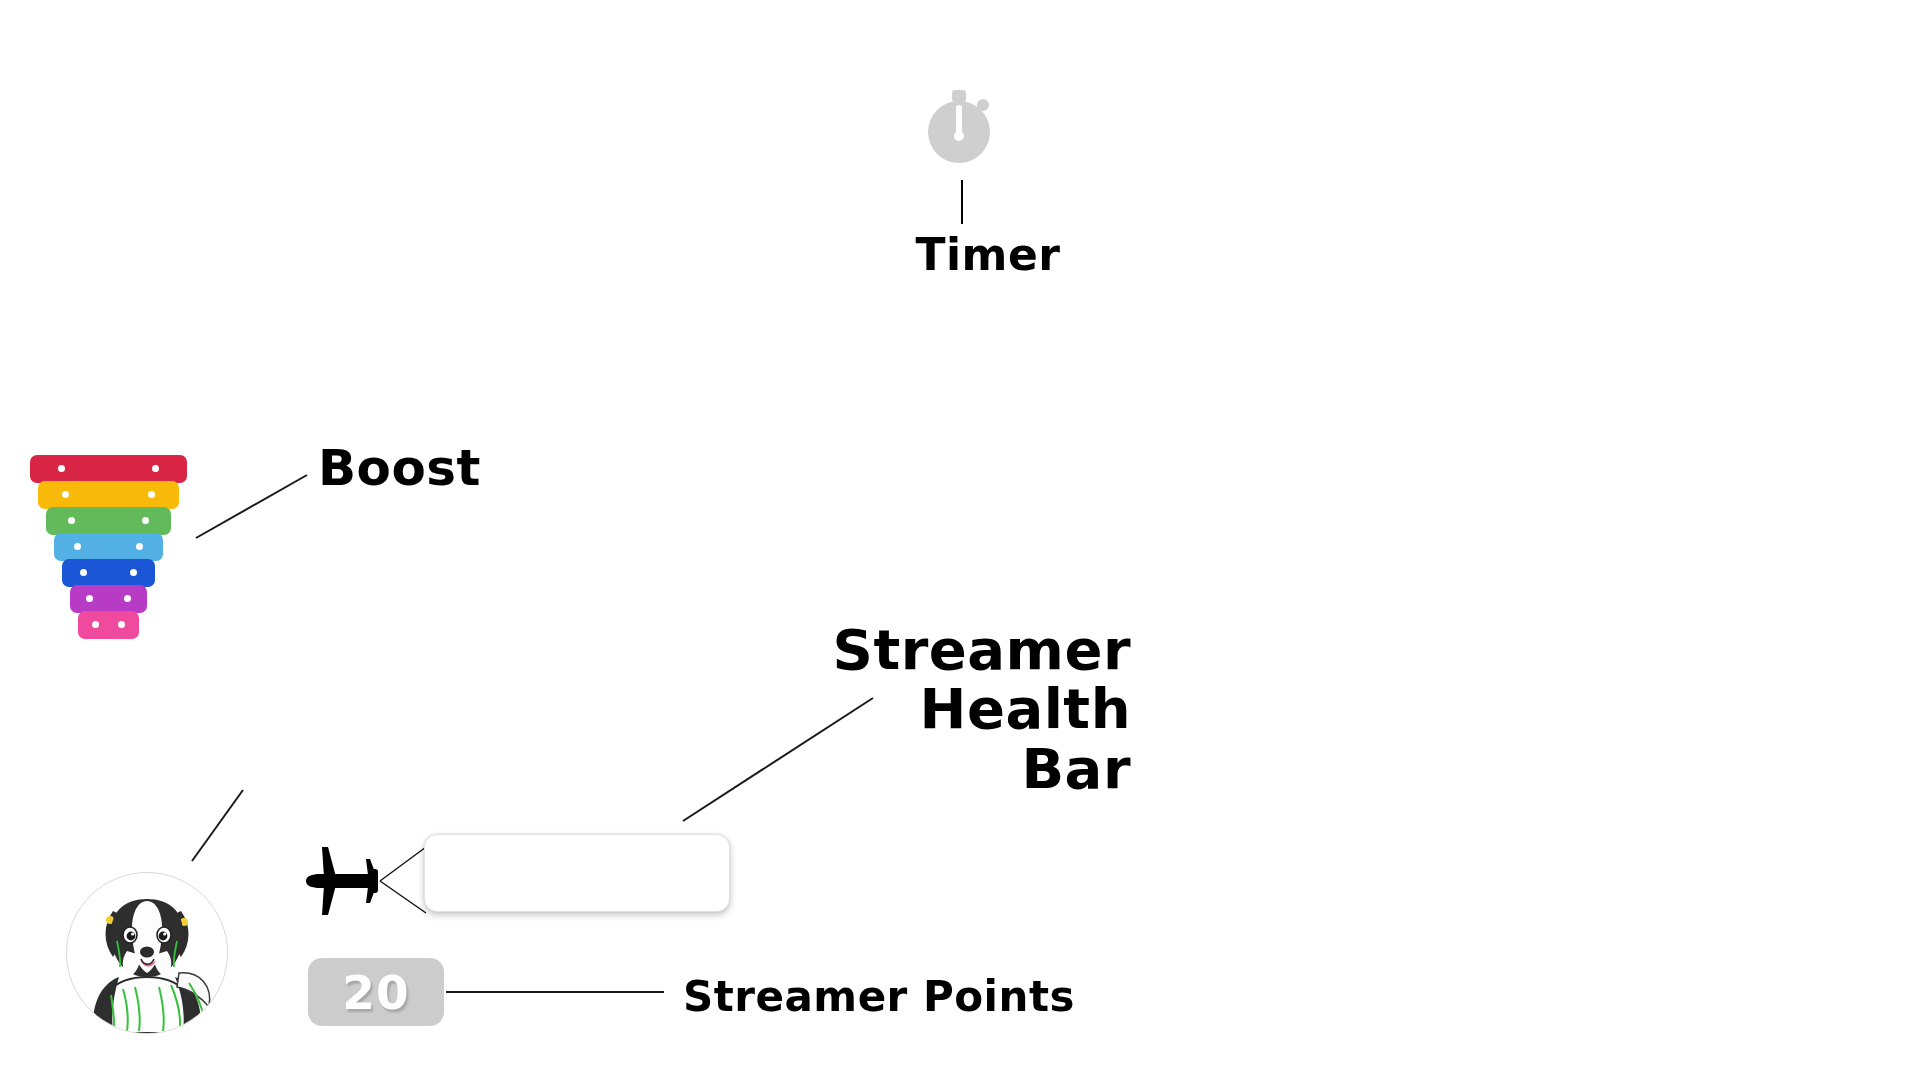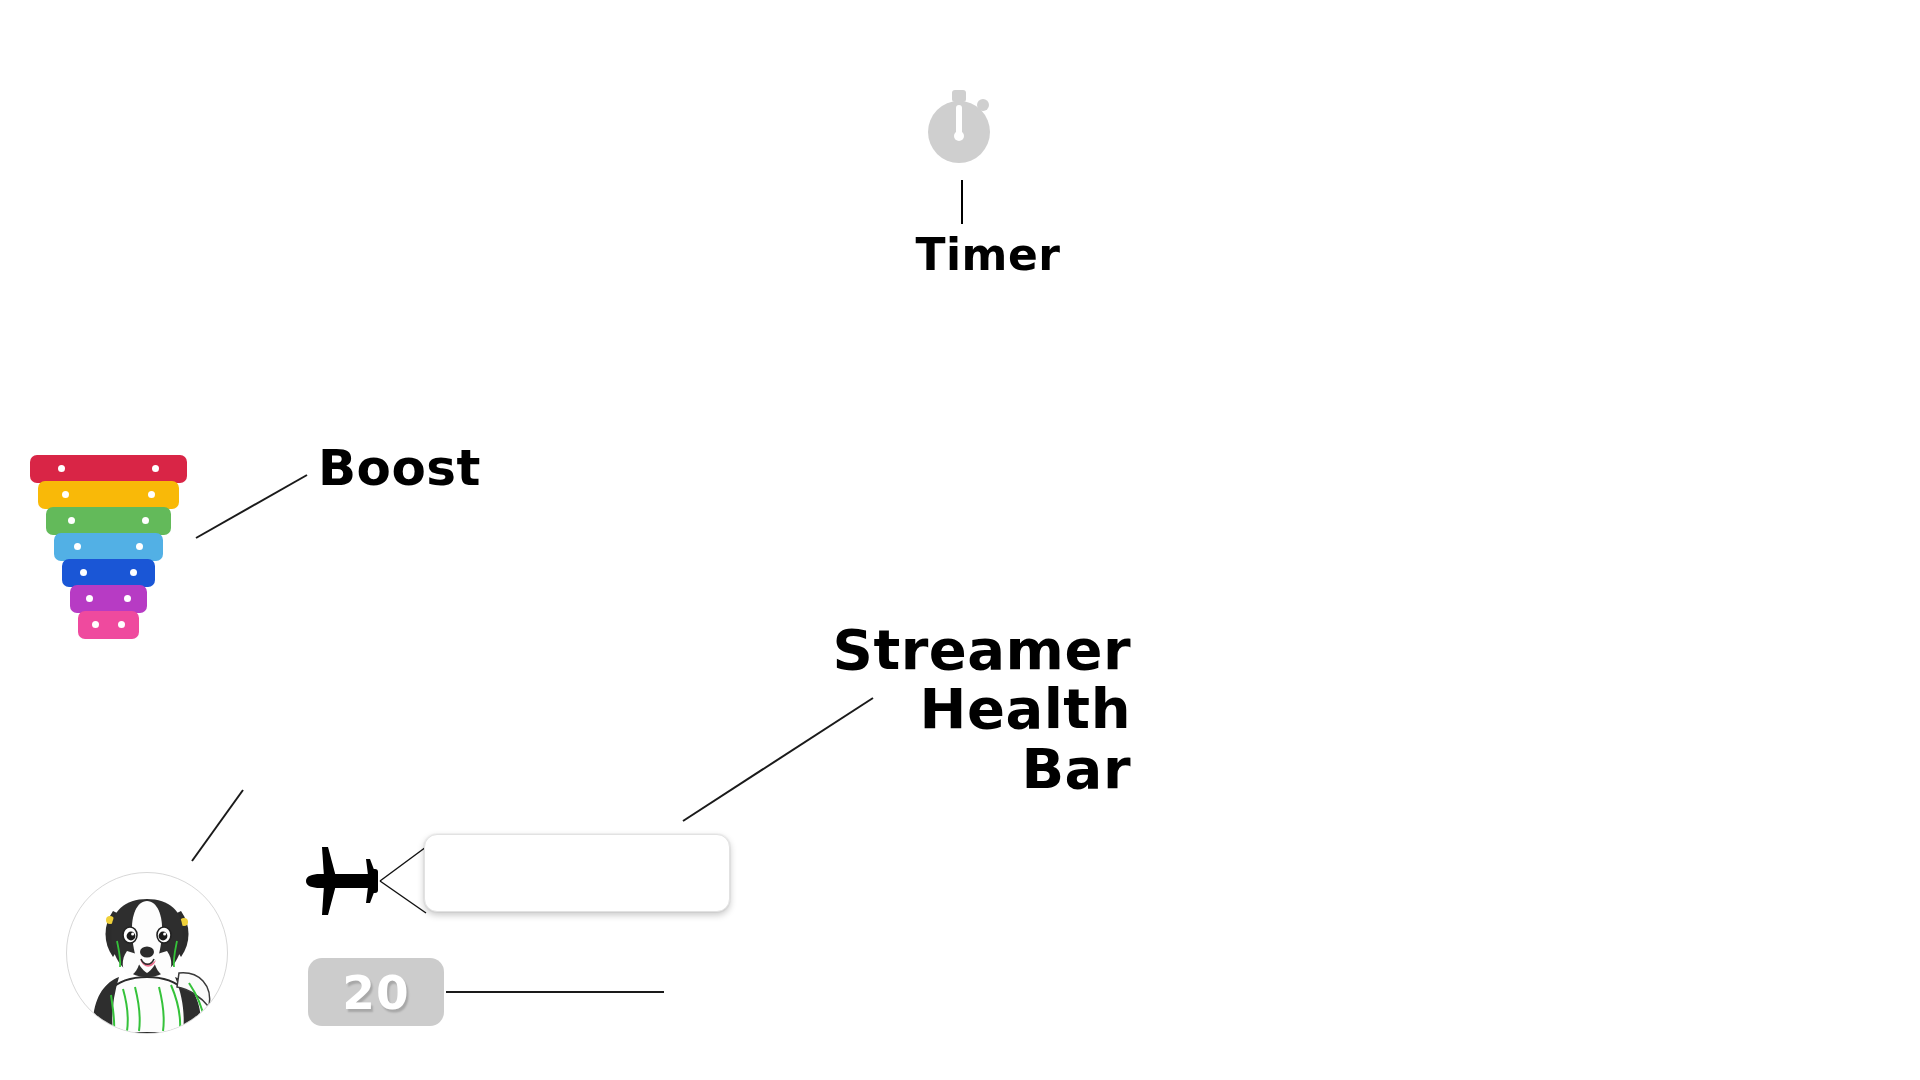--- a/index.html
+++ b/index.html
@@ -353,14 +353,15 @@
     <div id="health-fill" style="width: 0%;"></div>
   </div>
 
   <div class="anno-label" id="label-health">Streamer Health
 Bar</div>
 
   <div id="points-badge">
     <span id="points-value">20</span>
   </div>
 
+  <div class="anno-label" id="label-points">Streamer Points</div>
 
 </div>
 
 </body></html>

